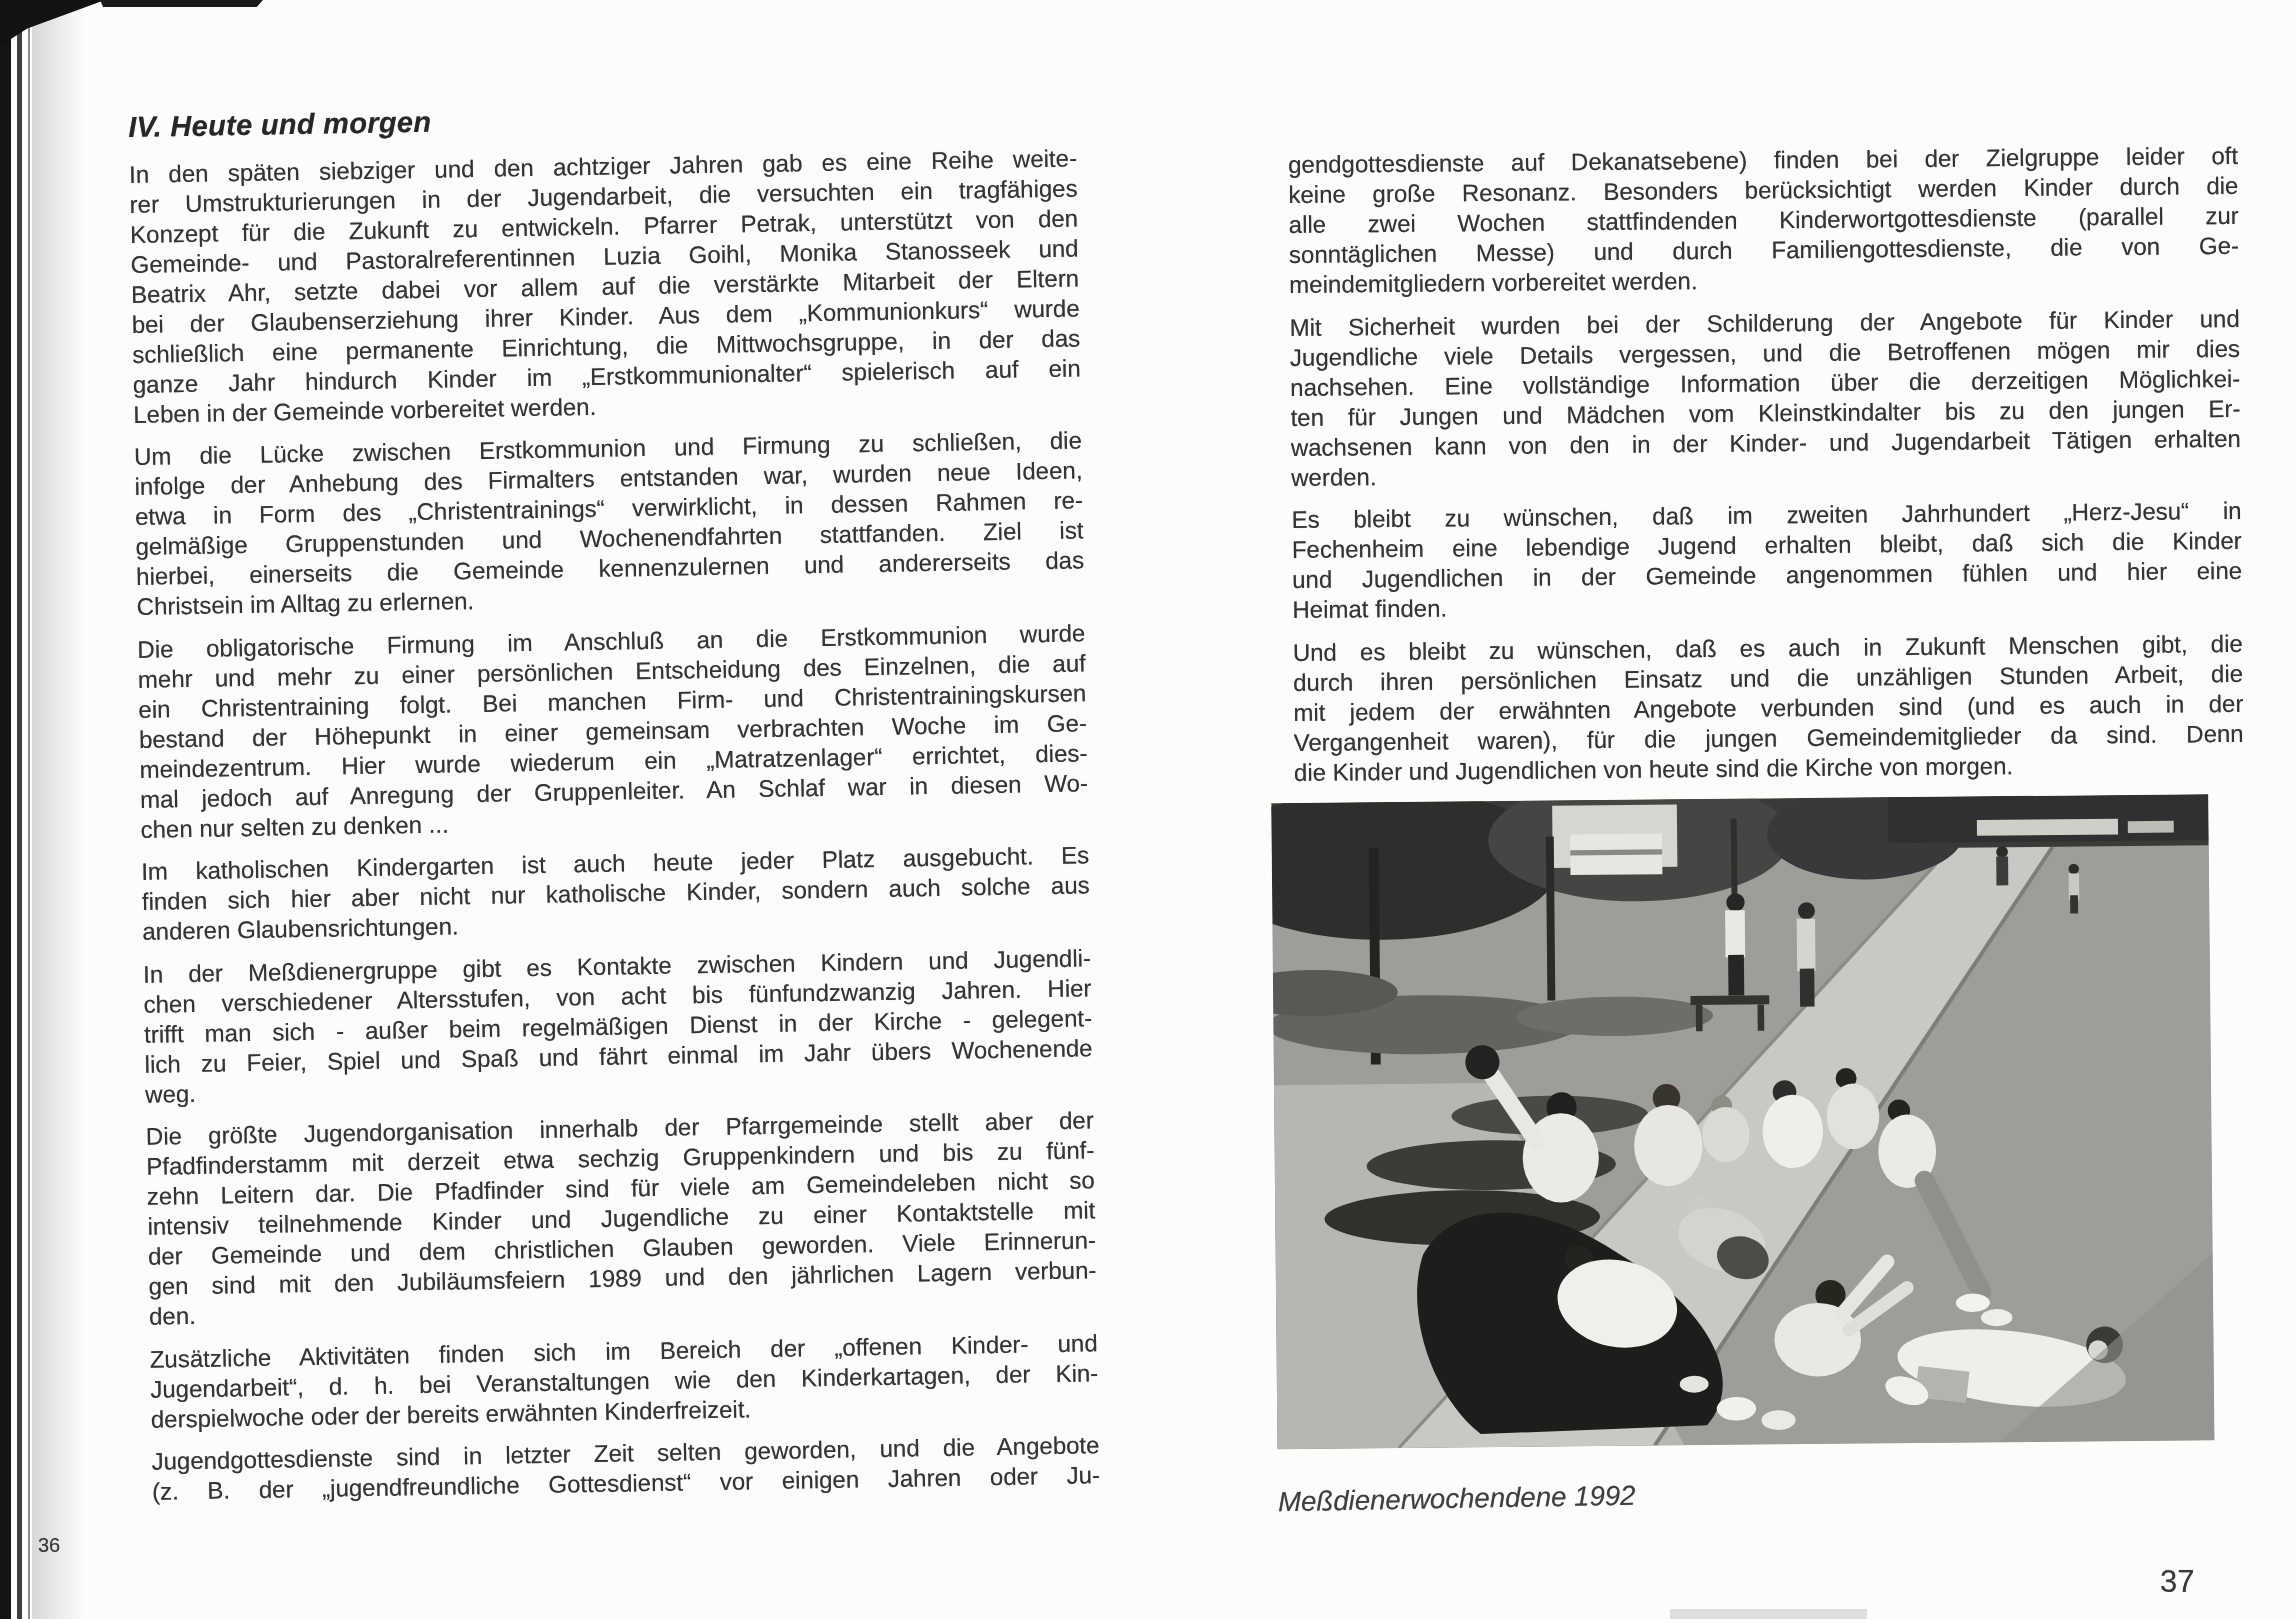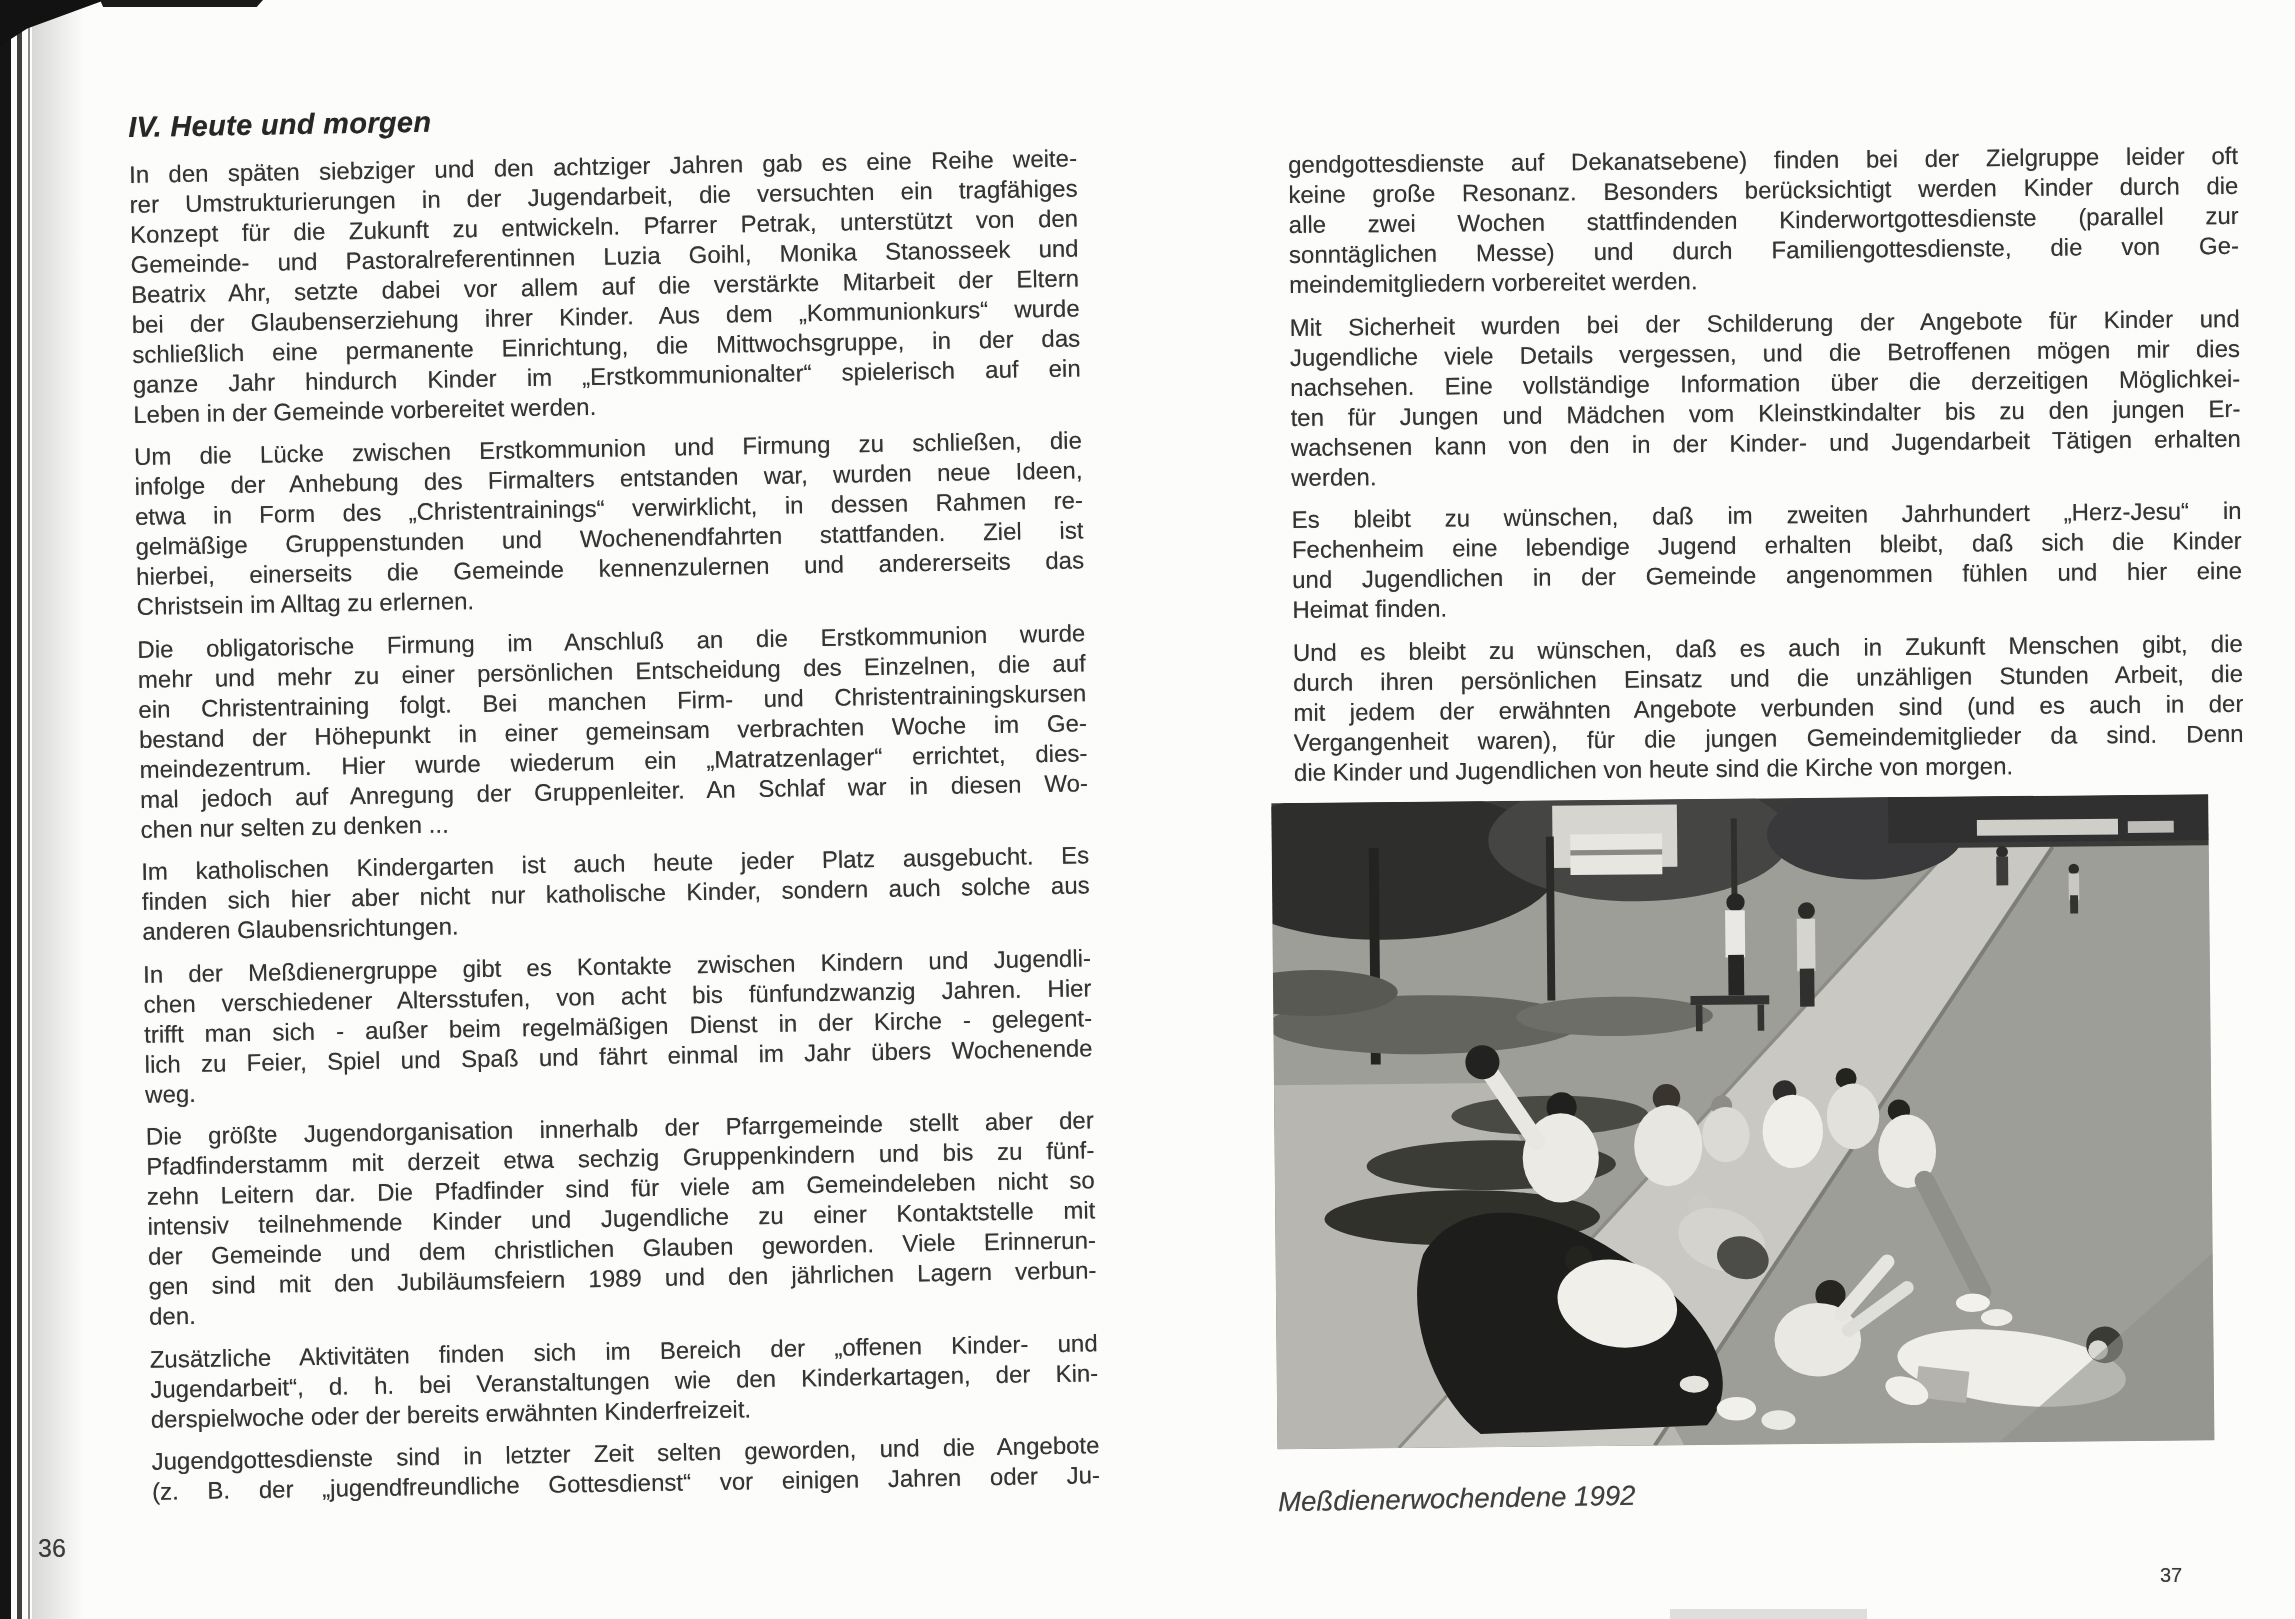--- a/index.html
+++ b/index.html
@@ -35,23 +35,23 @@
   .para{margin:0 0 12.5px 0}
   .line{
     font-size:24px;line-height:30px;height:30px;overflow:hidden;
     text-align:justify;color:#343434;
     text-shadow:0 0 0.7px rgba(45,45,45,.55);
   }
   .line::after{content:"";display:inline-block;width:100%;height:0}
   .line.last{text-align:left}
   .line.last::after{content:none}
 
-  .pagenum{position:absolute;font-size:25px;color:#3a3a3a;text-shadow:0 0 0.7px rgba(45,45,45,.5)}
+  .pagenum{position:absolute;font-size:20px;color:#3a3a3a;text-shadow:0 0 0.7px rgba(45,45,45,.5)}
   .pagenum.n36{left:38px;top:1534px}
-  .pagenum.n37{left:2160px;top:1564px;font-size:20px}
+  .pagenum.n37{left:2160px;top:1564px;font-size:31px}
 
   
   figure.photo-figure{position:absolute;left:-23px;top:653px;width:937px;margin:0}
   .photo{width:937px;height:646px;background:#9d9e98;overflow:hidden}
   .photo svg{display:block;width:100%;height:100%}
   figcaption.caption{
     margin-top:37px;font-style:italic;font-size:27.6px;color:#3f3f3f;
     transform:rotate(-0.5deg);transform-origin:0 0;
     text-shadow:0 0 0.7px rgba(45,45,45,.5);
   }

